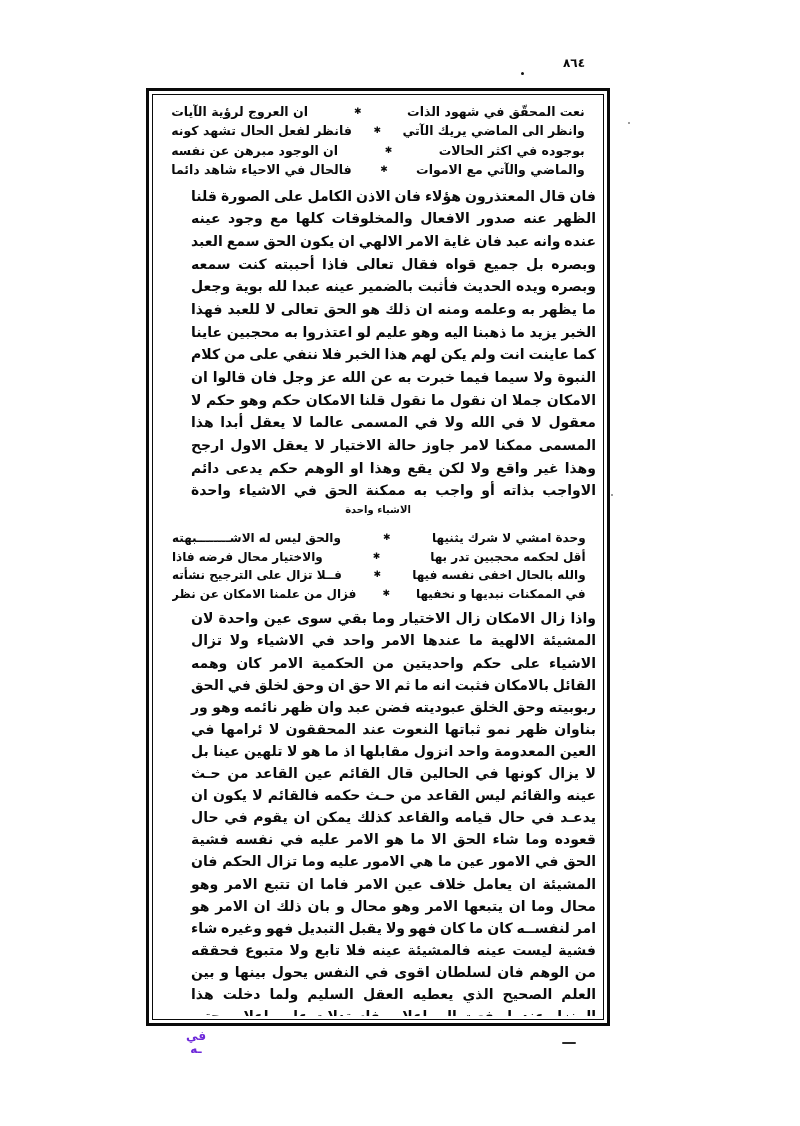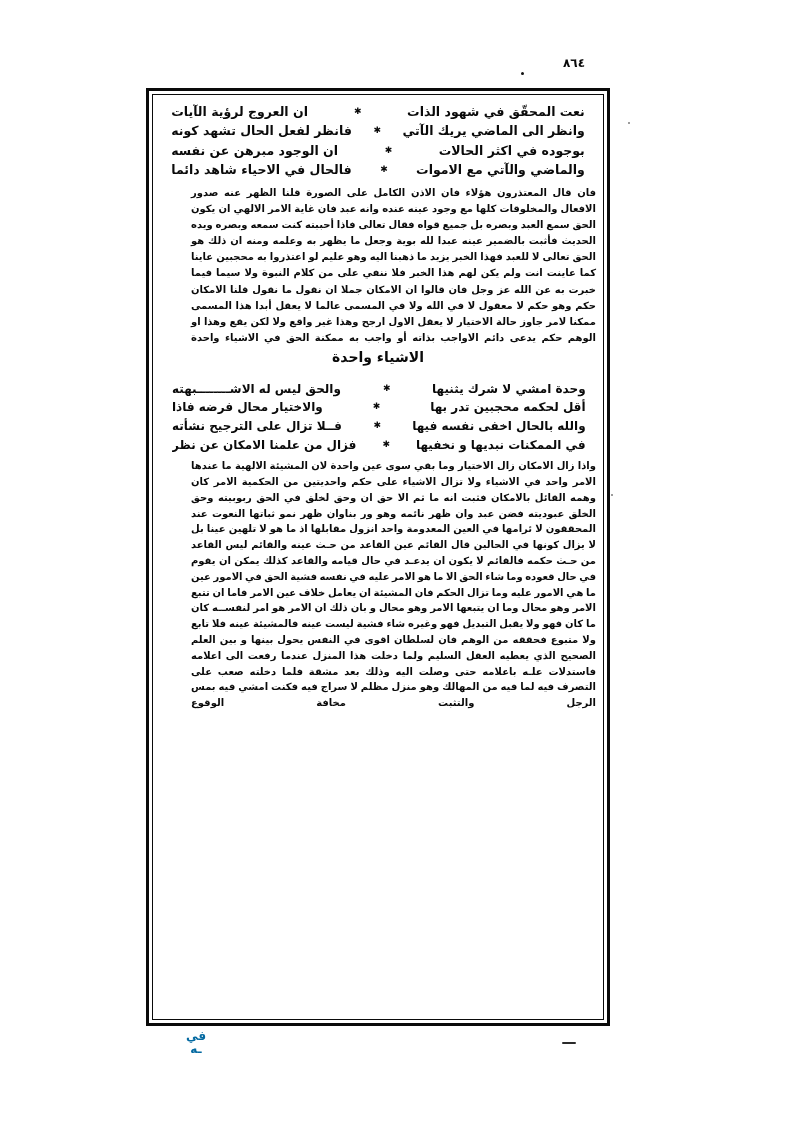--- a/index.html
+++ b/index.html
@@ -133,54 +133,54 @@
   }
   .verse-block.top { padding: 4px 10px 0 10px; }
   .verse-block.middle { padding: 6px 14px 2px 14px; }
   .verse-block.middle .verse-line { font-size: 12px; }
 
   
   .prose {
     direction: rtl;
     text-align: justify;
     text-align-last: justify;
-    font-size: 10px;
+    font-size: 14px;
     line-height: 1.62;
     letter-spacing: -0.45px;
     word-spacing: -1px;
     color: #0a0a0a;
     font-weight: 700;
     padding: 0 2px;
     hyphens: none;
     margin-left: 31px;
   }
   .prose.tight { line-height: 1.58; }
   .prose-tail {
     direction: rtl;
     text-align: center;
-    font-size: 14px;
+    font-size: 10px;
     font-weight: 700;
     line-height: 1.6;
     letter-spacing: -0.45px;
     color: #0a0a0a;
   }
   .spacer-sm { height: 5px; }
   .spacer-xs { height: 2px; }
 
   
   .catchword {
     position: absolute;
     left: 186px;
     top: 1030px;
     font-size: 12px;
     font-weight: 700;
     line-height: 1.05;
     direction: rtl;
     text-align: center;
-    color: #0369a1;
+    color: #6d28d9;
   }
   .bottom-dash {
     position: absolute;
     left: 562px;
     top: 1042px;
     width: 14px;
     height: 2px;
     background: #2a2a2a;
     border-radius: 1px;
   }

